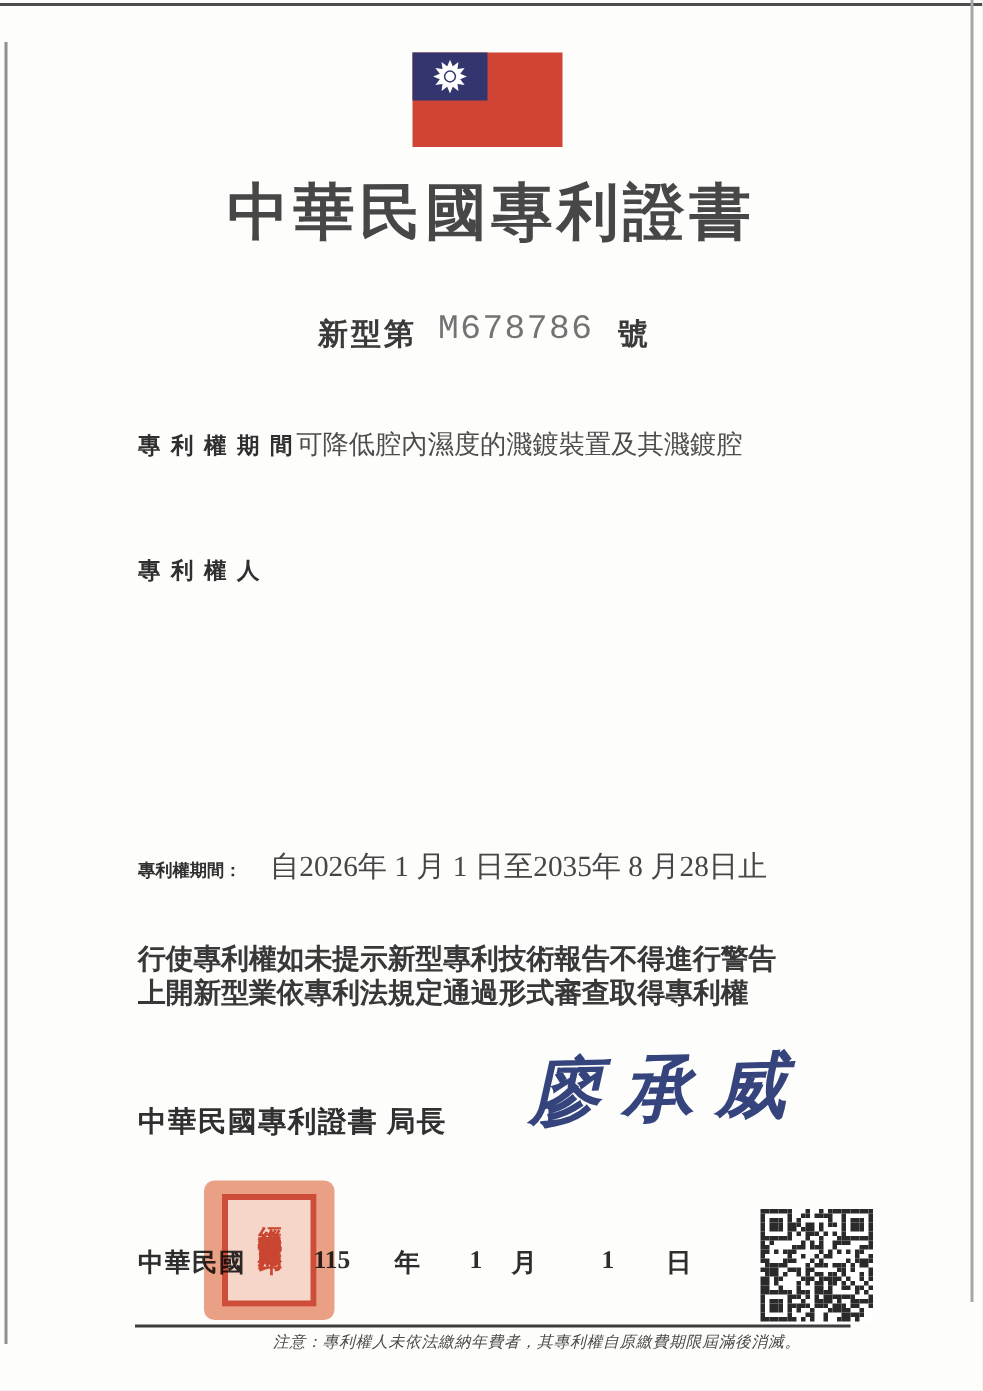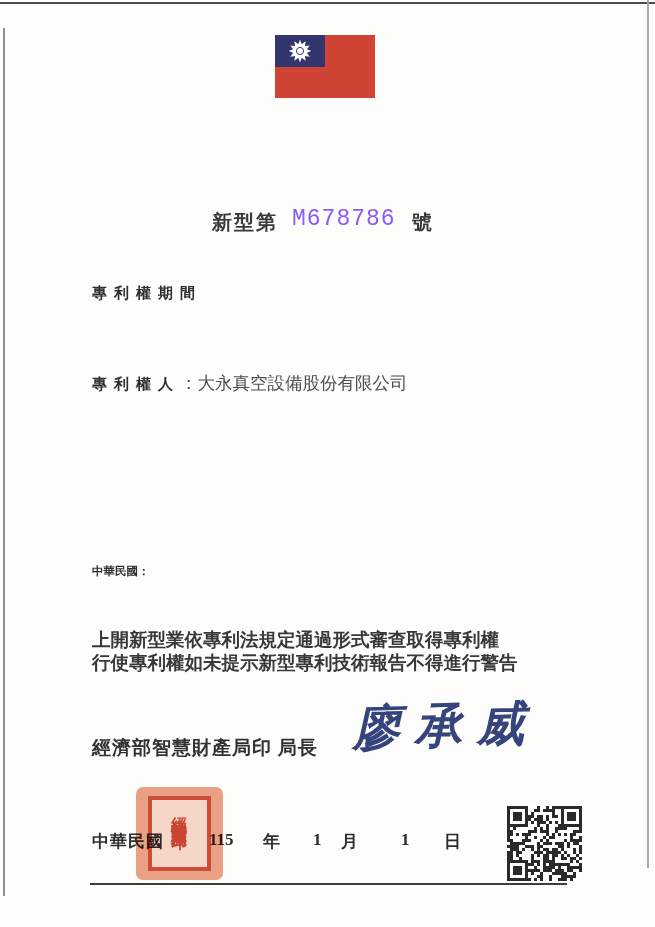--- a/index.html
+++ b/index.html
@@ -22,21 +22,21 @@
 
   
   .title{
     position:absolute;left:0;top:114px;width:655px;text-align:center;
     font-size:41px;font-weight:bold;letter-spacing:3px;color:#474747;
   }
 
   
   .number-row{position:absolute;left:0;top:206px;width:655px;height:30px;}
   .number-prefix{position:absolute;left:212px;top:3px;font-size:20px;font-weight:bold;letter-spacing:2px;color:#3a3a3a;}
-  .number-value{position:absolute;left:292px;top:0;font-size:23px;letter-spacing:1px;color:#8b5cf6;font-family:"Liberation Mono","DejaVu Sans Mono",monospace;}
+  .number-value{position:absolute;left:292px;top:0;font-size:23px;letter-spacing:1px;color:#737373;font-family:"Liberation Mono","DejaVu Sans Mono",monospace;}
   .number-suffix{position:absolute;left:412px;top:3px;font-size:20px;font-weight:bold;color:#3a3a3a;}
 
   
   .field-row{position:absolute;left:92px;display:flex;align-items:baseline;white-space:nowrap;}
   .field-label{font-weight:bold;color:#2f2f2f;font-size:15px;flex:0 0 auto;}
   .field-value{font-size:17.5px;color:#4d4d4d;}
   .row-name{top:284px;}  .row-name  .field-label{width:88px;letter-spacing:7px;}
   .row-owner{top:371px;} .row-owner .field-label{width:88px;letter-spacing:7px;}
   .row-creators{top:457px;} .row-creators .field-label{width:88px;letter-spacing:2px;}
   .row-term{top:564px;}
@@ -113,47 +113,49 @@
           <use href="#ray" transform="rotate(240)"></use>
         <use href="#ray" transform="rotate(270)"></use>
           <use href="#ray" transform="rotate(300)"></use>
           <use href="#ray" transform="rotate(330)"></use>
         <circle r="6.4" fill="#ffffff"></circle>
         <circle r="4.8" fill="#ffffff" stroke="#32356e" stroke-width="1.3"></circle>
       </svg>
     </div>
   </div>
 
+  <div class="title">中華民國專利證書</div>
 
   <div class="number-row">
     <span class="number-prefix">新型第</span>
     <span class="number-value">M678786</span>
     <span class="number-suffix">號</span>
   </div>
 
   <div class="field-row row-name">
     <span class="field-label">專利權期間</span>
+    <span class="field-value">：可降低腔內濕度的濺鍍裝置及其濺鍍腔</span>
   </div>
 
   <div class="field-row row-owner">
     <span class="field-label">專利權人</span>
-    <span class="field-value">：大永真空設備股份有限公司</span>
   </div>
 
 
   <div class="field-row row-term">
-    <span class="field-label">中華民國：</span>
+    <span class="field-label">專利權期間：</span>
+    <span class="field-value">自2026年 1 月 1 日至2035年 8 月28日止</span>
   </div>
 
   <div class="statement">
+    <div>行使專利權如未提示新型專利技術報告不得進行警告</div>
     <div>上開新型業依專利法規定通過形式審查取得專利權</div>
-    <div>行使專利權如未提示新型專利技術報告不得進行警告</div>
-  </div>
-
-  <div class="issuer">經濟部智慧財產局印 局長</div>
+  </div>
+
+  <div class="issuer">中華民國專利證書 局長</div>
   <div class="signature">廖承威</div>
 
   <div class="seal">
     <div class="seal-inner">
       <div class="seal-text">經濟部智慧財產局印</div>
     </div>
   </div>
 
   <div class="date-row">
     <span class="d-era">中華民國</span>
@@ -498,14 +500,15 @@
       <div style="left: 27px; top: 72px;"></div>
       <div style="left: 33px; top: 72px;"></div>
       <div style="left: 42px; top: 72px;"></div>
       <div style="left: 51px; top: 72px;"></div>
       <div style="left: 54px; top: 72px;"></div>
       <div style="left: 57px; top: 72px;"></div>
       <div style="left: 63px; top: 72px;"></div>
     </div>
 
   <div class="bottom-rule"></div>
+  <div class="note">注意：專利權人未依法繳納年費者，其專利權自原繳費期限屆滿後消滅。</div>
 
 </div>
 
 </body></html>

